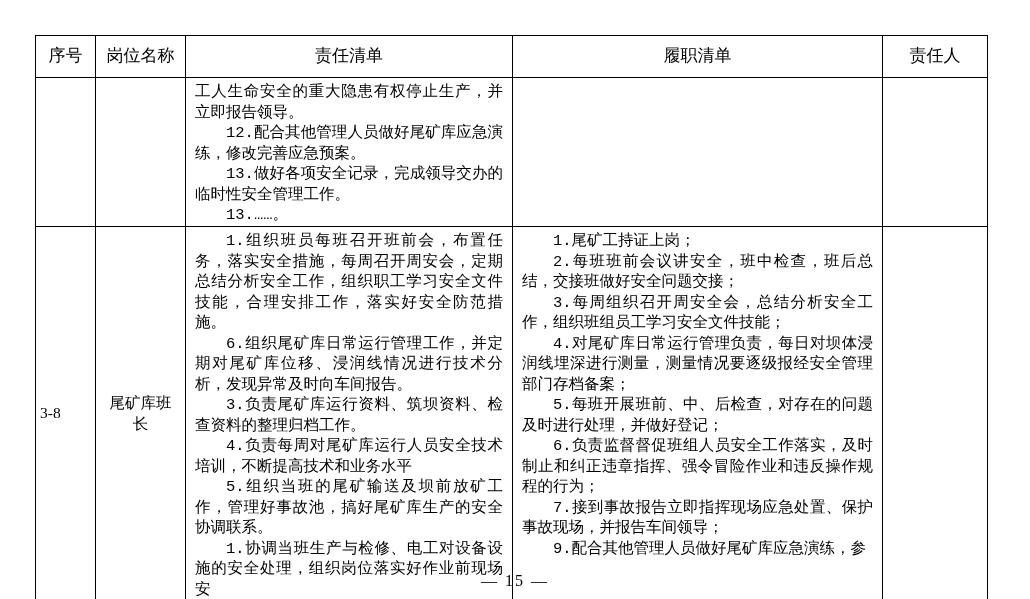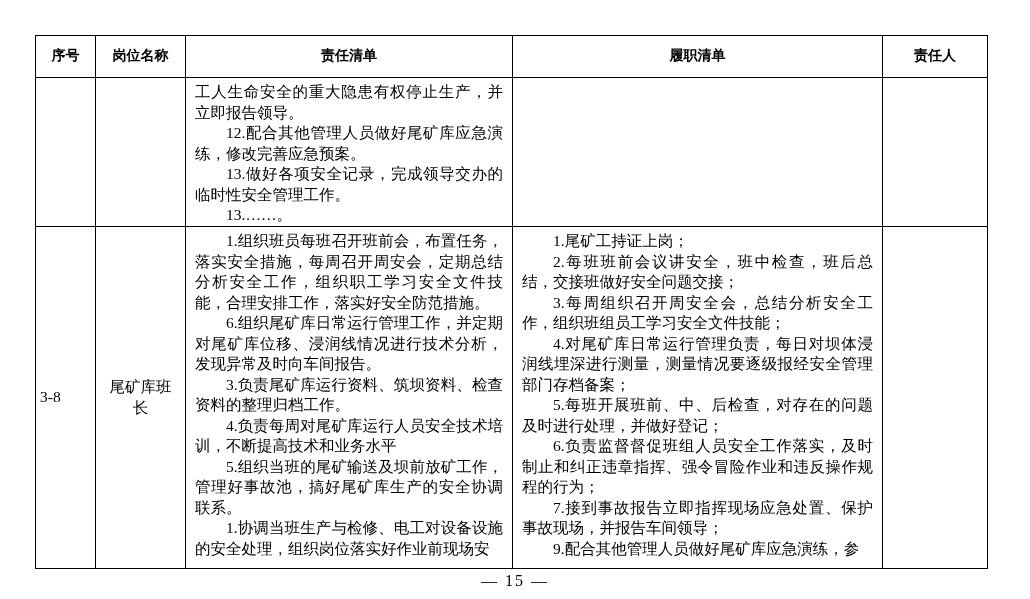--- a/index.html
+++ b/index.html
@@ -25,42 +25,43 @@
     font-size: 15.5px;
     line-height: 20.5px;
   }
   table.doc-table th,
   table.doc-table td {
     border: 1.5px solid #000000;
     overflow: hidden;
     box-sizing: border-box;
   }
   table.doc-table th {
-    font-weight: bold;
-    font-size: 14px;
+    font-weight: normal;
+    font-size: 17px;
     text-align: center;
     vertical-align: middle;
     height: 42px;
     padding: 0 4px;
   }
   td.c-num {
     text-align: left;
     vertical-align: middle;
     padding: 0 4px;
   }
   td.c-pos {
     text-align: center;
     vertical-align: middle;
     padding: 0 12px;
     margin-top: 20px;
   }
   td.c-text {
     vertical-align: top;
     text-align: justify;
     padding: 4px 9px 0 9px;
+    font-family: Liberation Mono, monospace;
   }
   td.c-text p {
     margin: 0;
     text-indent: 2em;
   }
   td.c-text p.no-indent {
     text-indent: 0;
   }
   tr.r-cont  { height: 149px; }
   tr.r-main  { height: 342px; }

